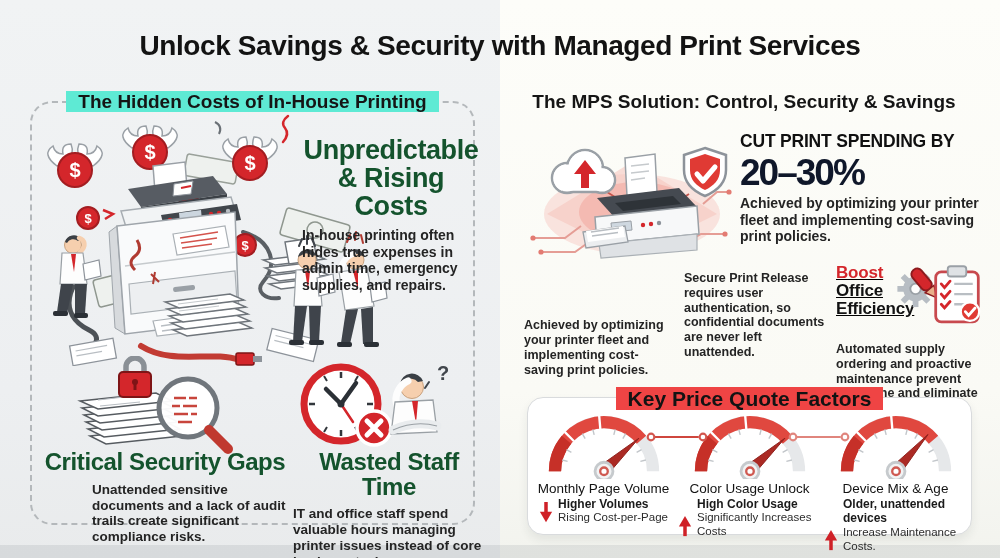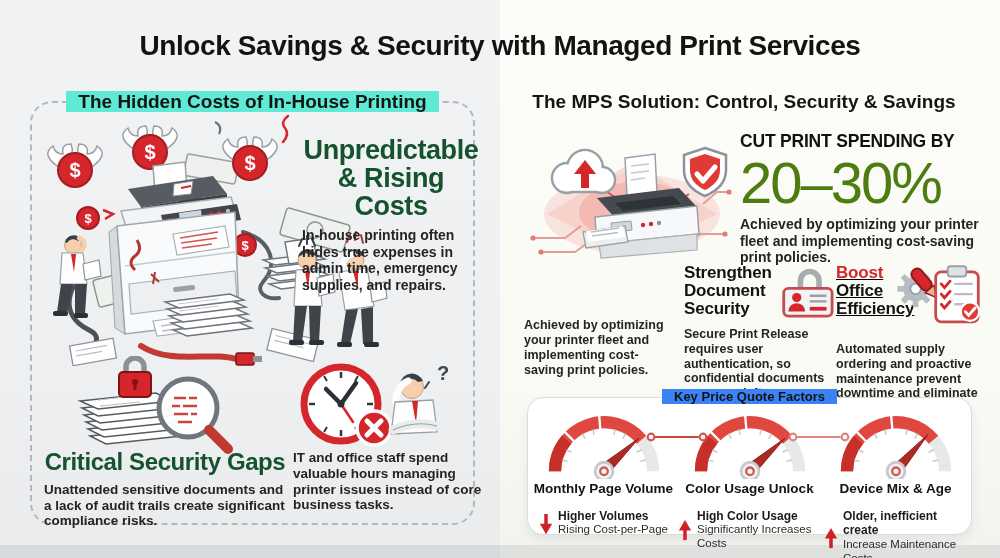--- a/index.html
+++ b/index.html
@@ -23,28 +23,28 @@
   .svgabs { position:absolute; pointer-events:none; }
 
   .txt-block h2 { color:#14532d; margin:0 0 7px 0; letter-spacing:-.4px; line-height:1.03;text-align:center; }
   .txt-block p  { color:#242424; font-weight:bold; line-height:1.17; }
 
   .costs-block    { position:absolute; left:302px; top:137px; width:178px; }
   .costs-block h2 { font-size:27px; }
   .costs-block p  { font-size:14px; }
   .security-block { position:absolute; left:44px; top:450px; width:242px; }
   .security-block h2 { font-size:24px; }
-  .security-block p  { font-size:13.5px; }
+  .security-block p  { font-size:13.5px;margin-left:48px; }
   .staff-block    { position:absolute; left:293px; top:450px; width:192px; }
   .staff-block h2 { font-size:24px; }
   .staff-block p  { font-size:13.5px; }
 
   .savings-block { position:absolute; left:740px; top:131px; width:240px; }
   .savings-kicker { font-size:17.5px; font-weight:bold; color:#101010; letter-spacing:-.2px; }
-  .savings-stat { font-size:58px; font-weight:normal; color:#4d7c0f; letter-spacing:-2px; line-height:1.0; margin:2px 0 4px 0; }
+  .savings-stat { font-size:37px; font-weight:bold; color:#0f172a; letter-spacing:-2px; line-height:1.0; margin:2px 0 4px 0; }
   .savings-body { font-size:14px; font-weight:bold; color:#242424; line-height:1.18; }
 
   .fleet-caption { position:absolute; left:524px; top:318px; width:152px;
     font-size:12.5px; font-weight:bold; color:#242424; line-height:1.2; }
 
   .feature { position:absolute; }
   .feature-head { font-size:17px; font-weight:bold; color:#121212; line-height:1.07; letter-spacing:-.2px; }
   .feature-body { font-size:12.5px; font-weight:bold; color:#242424; line-height:1.18; margin-top:7px; }
   .sec-feature { left:684px; top:264px; width:152px; }
   .sec-feature .head-row { display:flex; align-items:flex-start; }
@@ -54,25 +54,25 @@
   .eff-feature .feature-head { width:95px; }
   .accent-word { color:#d4262b; }
   .gearpen-pos { position:absolute; left:58px; top:0px; }
   .clipboard-pos { position:absolute; left:96px; top:0px; }
   .eff-feature .feature-body { margin-top:0; }
 
   .factors-card { position:absolute; left:527px; top:397px; width:445px; height:138px;
     background:#ffffff; border:1.5px solid #d9dbdd; border-radius:16px;
     box-shadow:0 5px 10px rgba(40,45,50,.08); }
   .factors-title { position:absolute; top:-11px; left:0; width:100%; text-align:center; }
-  .factors-title span { background:#3b82f6; padding:0 12px; font-size:13px; font-weight:bold; color:#131313; }
+  .factors-title span { background:#ef4444; padding:0 12px; font-size:21px; font-weight:bold; color:#131313; }
   .factors-row { display:flex; justify-content:space-between; padding:7px 4px 0 4px; }
   .factor-col { width:143px; text-align:center; }
-  .factor-label { font-size:13.5px; font-weight:bold; color:#131313; margin-top:-2px; }
-  .factor-note { display:flex; justify-content:center; align-items:center; margin-top:13px; text-align:left; }
+  .factor-label { font-size:13.5px; font-weight:normal; color:#131313; margin-top:-2px; }
+  .factor-note { display:flex; justify-content:center; align-items:flex-end; margin-top:1px; text-align:left; }
   .factor-note svg { margin:2px 5px 0 0; flex:none; }
   .factor-line1 { font-size:12px; font-weight:bold; color:#1a1a1a; line-height:1.2; }
   .factor-line2 { font-size:11.5px; color:#2c2c2c; line-height:1.2; }
   .connector { position:absolute; top:430px; }
 </style>
 </head>
 <body>
 
 <div class="stage">
   <div class="half left-bg"></div>
@@ -270,20 +270,21 @@
     <circle cx="119" cy="29" r="11.5" fill="#f6cfae" stroke="#c9a27f" stroke-width="1"></circle>
     <path d="M107,26 a12,12 0 0 1 23,-3 l-5,1 a9,9 0 0 0 -13,-1 Z" fill="#3a3f45"></path>
     <path d="M104,48 C100,36 108,26 115,23" stroke="#fdfdfd" stroke-width="7" fill="none" stroke-linecap="round"></path>
     <polygon points="102,44 140,42 144,74 98,76" fill="#fdfdfd" stroke="#9aa0a5" stroke-width="1.3"></polygon>
     <polygon points="119,43 125,43 123,66" fill="#d4262b"></polygon>
     <path d="M100,72 q22,-10 44,-4" stroke="#e9ecee" stroke-width="9" fill="none" stroke-linecap="round"></path>
     <path d="M100,72 q22,-10 44,-4" stroke="#9aa0a5" stroke-width="1.2" fill="none"></path>
   </svg>
 
   <div class="txt-block staff-block">
+    <h2>Wasted Staff Time</h2>
     <p>IT and office staff spend valuable hours managing printer issues instead of core business tasks.</p>
   </div>
 
   <div class="panel-heading right-heading">
     <span>The MPS Solution: Control, Security &amp; Savings</span>
   </div>
 
   <svg class="svgabs" style="left:527px;top:120px;width:205px;height:142px;" viewBox="0 0 205 142">
     <polygon points="105,42 190,94 105,136 20,94" fill="#f3b5ae" opacity="0.45"></polygon>
     <ellipse cx="105" cy="94" rx="88" ry="40" fill="#f6c5bf" opacity="0.45"></ellipse>
@@ -344,31 +345,20 @@
 
   <div class="savings-block">
     <div class="savings-kicker">CUT PRINT SPENDING BY</div>
     <div class="savings-stat">20–30%</div>
     <div class="savings-body">Achieved by optimizing your printer fleet and implementing cost-saving print policies.</div>
   </div>
 
   <div class="fleet-caption">Achieved by optimizing your printer fleet and implementing cost-saving print policies.</div>
 
   <div class="feature sec-feature">
-    <div class="head-row">
-      <div class="feature-head">Strengthen Document Security</div>
-      <svg width="58" height="56" viewBox="0 0 60 58">
-        <path d="M22,25 v-8 a10,10 0 0 1 20,0 v8" stroke="#a6acb2" stroke-width="6" fill="none"></path>
-        <rect x="4" y="25" width="52" height="30" rx="5" fill="#f1f3f4" stroke="#c8494e" stroke-width="3"></rect>
-        <circle cx="18" cy="35" r="5" fill="#d4262b"></circle>
-        <path d="M9,50 a9,9 0 0 1 18,0 Z" fill="#d4262b"></path>
-        <path d="M32,33 h18 M32,39 h18" stroke="#9aa0a6" stroke-width="2.5"></path>
-        <path d="M32,47 h18" stroke="#d4262b" stroke-width="4"></path>
-      </svg>
-    </div>
     <div class="feature-body">Secure Print Release requires user authentication, so confidential documents are never left unattended.</div>
   </div>
 
   <div class="feature eff-feature">
     <div class="head-row">
       <div class="feature-head">
         <span class="accent-word">Boost</span><br>
         <span>Office Efficiency</span>
       </div>
       <svg class="gearpen-pos" width="46" height="44" viewBox="0 0 48 46">
@@ -476,21 +466,21 @@
           <circle cx="70" cy="70" r="9.5" fill="#f2f3f4" stroke="#c6cacd" stroke-width="3"></circle>
           <circle cx="70" cy="70" r="4" fill="#ffffff" stroke="#cf5a52" stroke-width="2.5"></circle>
         </svg>
         <div class="factor-label">Device Mix &amp; Age</div>
         <div class="factor-note">
           <svg width="14" height="25" viewBox="0 0 16 26">
             <polygon points="8,1 1,13 15,13" fill="#cf2127"></polygon>
               <rect x="6" y="12" width="4" height="12" fill="#cf2127"></rect>
           </svg>
           <div>
-            <div class="factor-line1">Older, inefficient create</div>
+            <div class="factor-line1">Older, unattended devices</div>
             <div class="factor-line2">Increase Maintenance Costs.</div>
           </div>
         </div>
       </div>
     </div>
   </div>
 
   <svg class="connector" style="left:646px;" width="62" height="14" viewBox="0 0 74 14">
     <line x1="10.5" y1="7" x2="63" y2="7" stroke="#cf463d" stroke-width="2.5"></line>
     <circle cx="6" cy="7" r="4" fill="#ffffff" stroke="#d2564e" stroke-width="2.5"></circle>

